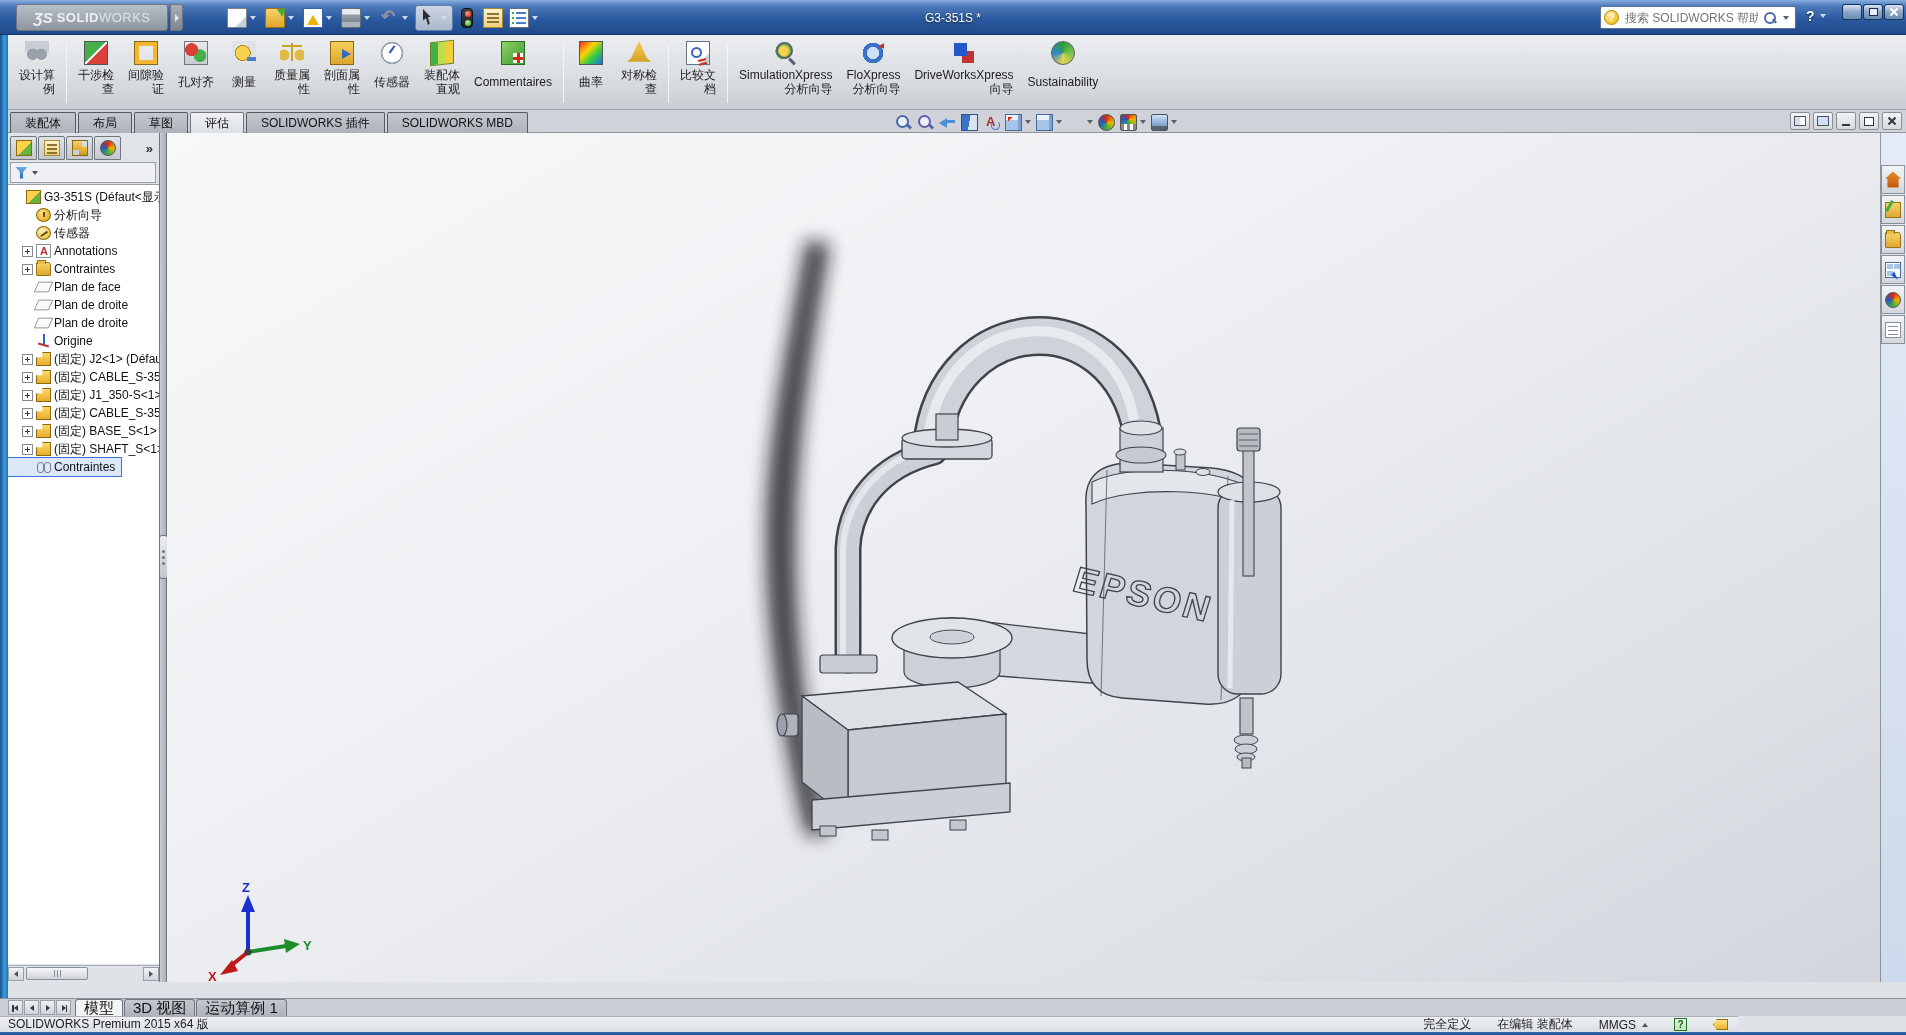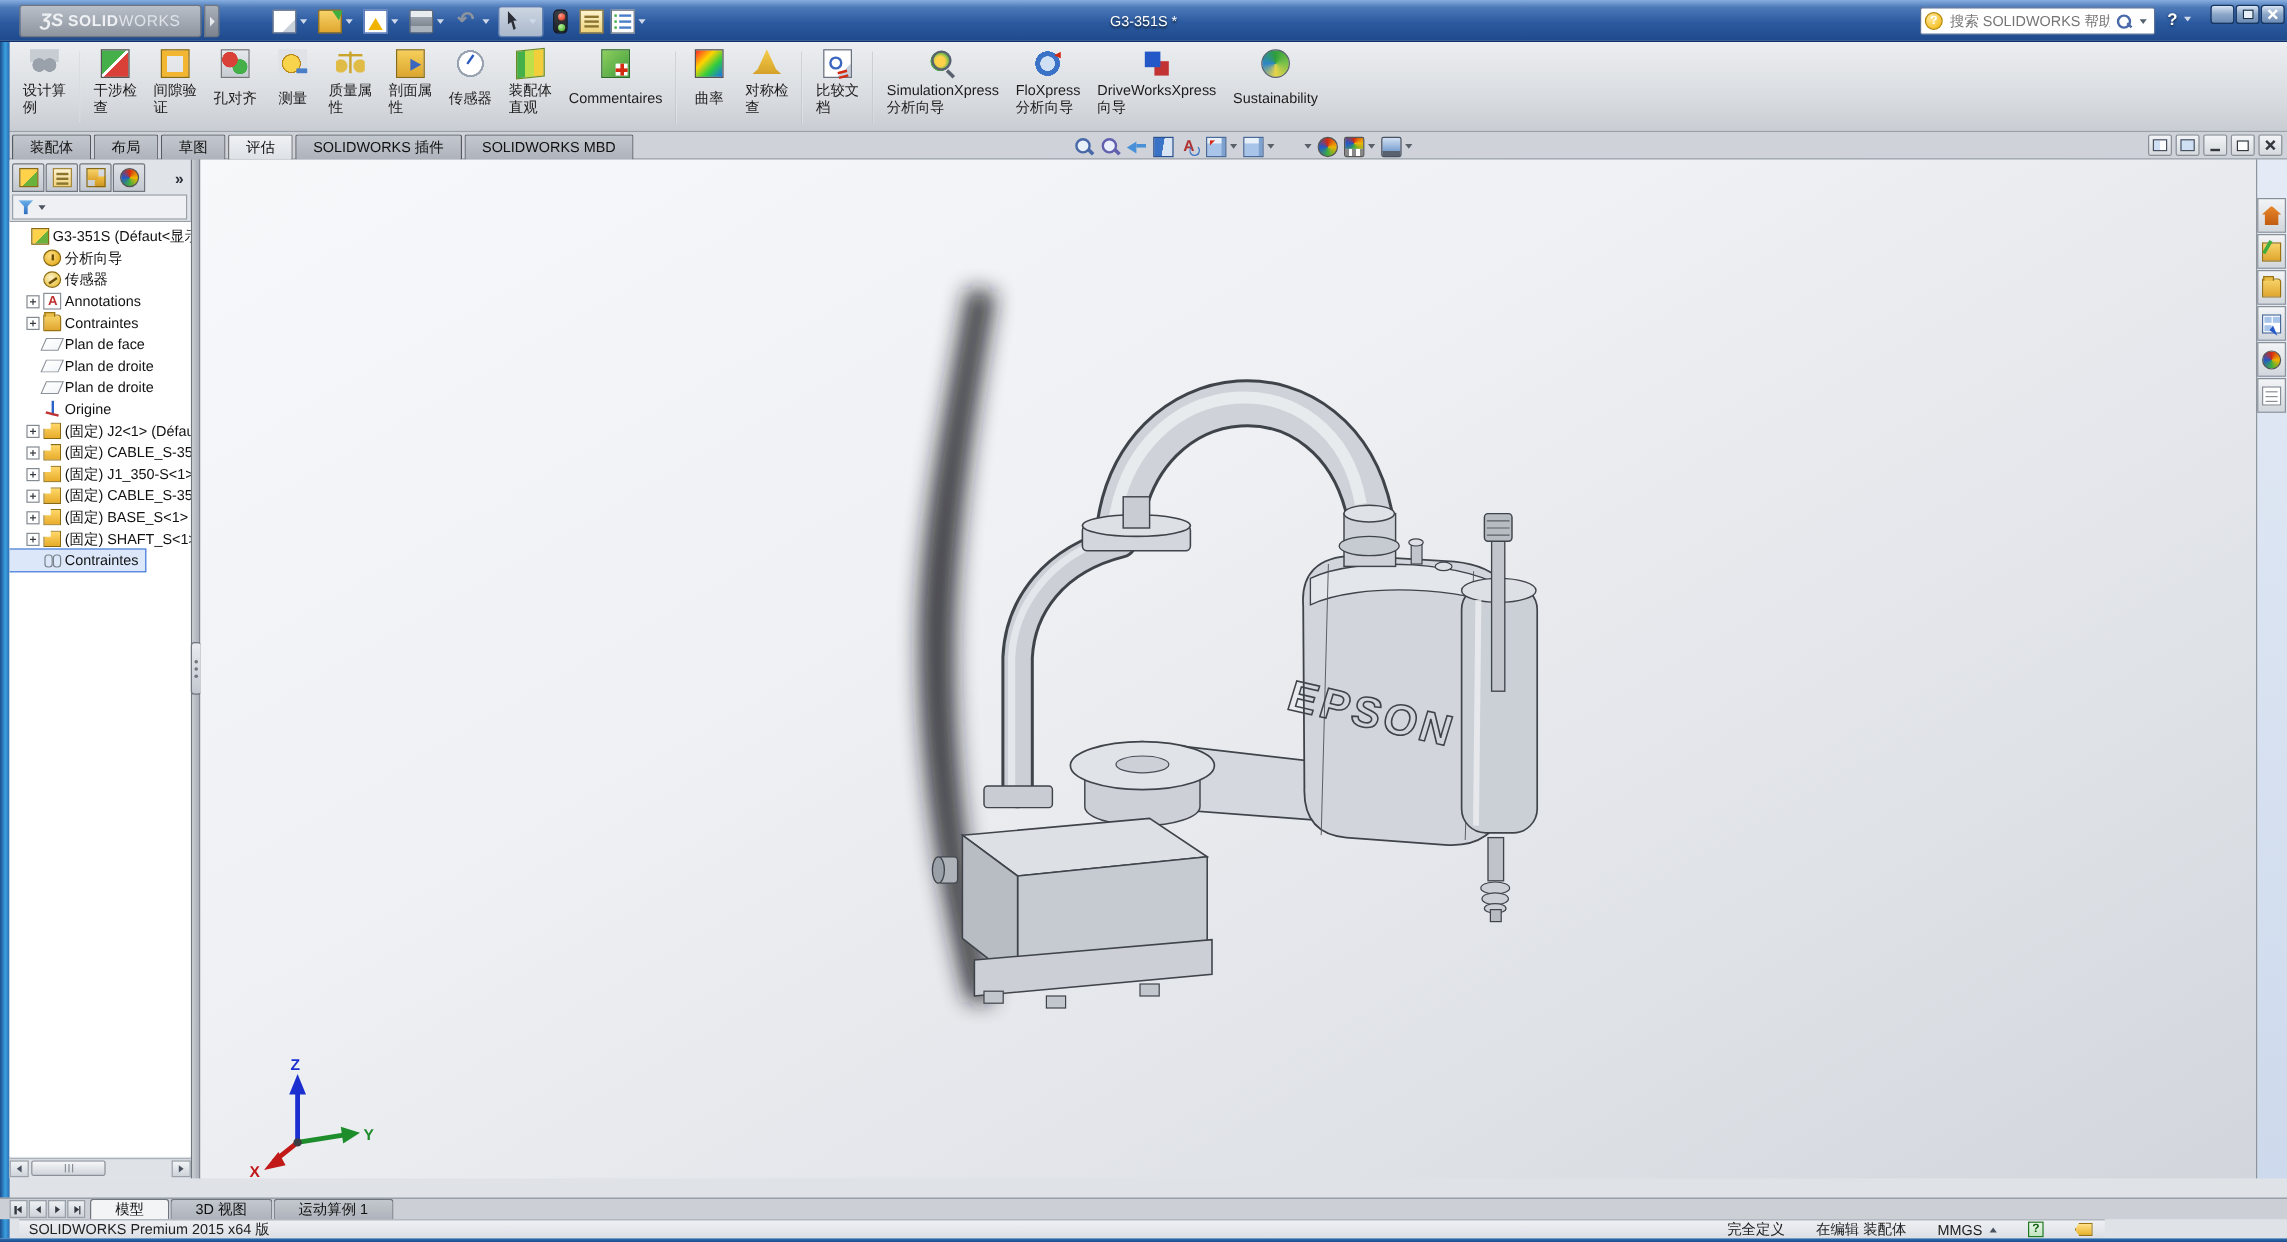--- a/index.html
+++ b/index.html
@@ -65,21 +65,21 @@
   .qi-options{background:#fff;border:1px solid #6a7280;}
   .qi-options::after{content:"";position:absolute;left:6px;top:3px;width:10px;height:2px;background:#4a7ec8;box-shadow:0 5px 0 #4a7ec8,0 10px 0 #4a7ec8;}
   .qi-options::before{content:"";position:absolute;left:2px;top:3px;width:2px;height:2px;background:#3fae3f;box-shadow:0 5px 0 #3fae3f,0 10px 0 #3fae3f;}
   
   .ribbon{position:absolute;left:0;top:35px;width:1906px;height:75px;
     background:linear-gradient(#eceef1,#d6dade 70%,#c9cdd3);border-bottom:1px solid #9aa0a8;
     display:flex;align-items:stretch;padding:4px 0 2px 12px;}
   .ribbon-item{display:flex;flex-direction:column;align-items:center;justify-content:flex-start;
     padding:2px 7px;min-width:46px;border-radius:3px;}
   .ribbon-item.is-sep{min-width:0;width:1px;padding:0;margin:4px 4px;background:#aab0b8;border-right:1px solid #f2f4f6;}
-  .ribbon-label{margin-top:3px;font-size:12px;line-height:14px;text-align:left;white-space:pre-line;color:#1c1c1c;
+  .ribbon-label{margin-top:3px;font-size:12px;line-height:14px;text-align:right;white-space:pre-line;color:#1c1c1c;
     height:28px;display:flex;align-items:center;justify-content:center;}
   .ric{width:24px;height:24px;position:relative;flex:0 0 auto;}
   .ric-design-study{background:radial-gradient(circle at 32% 55%,#9aa1ab 26%,transparent 28%),radial-gradient(circle at 68% 55%,#9aa1ab 26%,transparent 28%),linear-gradient(#c8cdd4 45%,transparent 46%);}
   .ric-interference{background:linear-gradient(135deg,#45b04a 0 46%,#fff 46% 54%,#d84038 54% 100%);border:1px solid #555;}
   .ric-clearance{background:linear-gradient(90deg,#f2b632 0 20%,transparent 20% 80%,#f2b632 80%),linear-gradient(#f2b632 0 20%,transparent 20% 80%,#f2b632 80%);border:1px solid #8a6a10;}
   .ric-hole-alignment{background:radial-gradient(circle at 30% 35%,#d84038 30%,transparent 32%),radial-gradient(circle at 68% 62%,#45b04a 30%,transparent 32%),linear-gradient(#e6e9ed,#c6ccd3);border:1px solid #777;}
   .ric-measure{background:radial-gradient(circle at 45% 50%,#f8d44c 38%,#b9871c 40% 44%,transparent 45%),linear-gradient(#dfe3e8,#dfe3e8);}
   .ric-measure::after{content:"";position:absolute;right:0;bottom:4px;width:9px;height:4px;background:#4a7ec8;}
   .ric-mass-properties{background:linear-gradient(#caa32a,#caa32a) 50% 2px/2px 18px no-repeat,linear-gradient(#caa32a,#caa32a) 50% 4px/20px 2px no-repeat,radial-gradient(circle at 4px 14px,#e0bc46 5px,transparent 6px),radial-gradient(circle at 20px 14px,#e0bc46 5px,transparent 6px);}
   .ric-section-properties{background:linear-gradient(#f5cf5a,#dca62e);border:1px solid #8a6a10;}
@@ -214,23 +214,23 @@
   
   .bottom-tabs{position:absolute;left:0;top:998px;width:1906px;height:18px;background:#ccd0d6;border-top:1px solid #8e949c;display:flex;align-items:flex-end;}
   .bt-nav{display:flex;gap:1px;margin:1px 4px 1px 8px;}
   .bt-nav-btn{width:15px;height:15px;background:linear-gradient(#eef0f3,#cfd4da);border:1px solid #9aa0a8;display:flex;align-items:center;justify-content:center;position:relative;}
   .bt-nav-btn i{width:0;height:0;border-top:3.5px solid transparent;border-bottom:3.5px solid transparent;}
   .bt-first i,.bt-prev i{border-right:4.5px solid #33383f;}
   .bt-next i,.bt-last i{border-left:4.5px solid #33383f;}
   .bt-first::before{content:"";position:absolute;left:3px;top:4px;width:1.5px;height:7px;background:#33383f;}
   .bt-last::before{content:"";position:absolute;right:3px;top:4px;width:1.5px;height:7px;background:#33383f;}
   .btabs{display:flex;gap:1px;height:17px;}
-  .btab{padding:1px 20px;font-size:12px;background:linear-gradient(#c3c8cf,#aeb3bb);border:1px solid #70767e;border-bottom:none;border-radius:3px 3px 0 0;display:flex;align-items:center;color:#111;}
+  .btab{padding:1px 8px;font-size:15px;background:linear-gradient(#c3c8cf,#aeb3bb);border:1px solid #70767e;border-bottom:none;border-radius:3px 3px 0 0;display:flex;align-items:center;color:#111;}
   .btab.active{background:#f2f4f6;}
-  .statusbar{position:absolute;left:16px;top:1016px;width:1738px;height:16px;background:linear-gradient(#eef0f3,#dbdfe4);border-top:1px solid #aab0b8;
+  .statusbar{position:absolute;left:0;top:1016px;width:1738px;height:16px;background:linear-gradient(#eef0f3,#dbdfe4);border-top:1px solid #aab0b8;
     display:flex;align-items:center;font-size:12px;color:#222;}
   .sb-left{margin-left:8px;}
   .sb-right{margin-left:auto;display:flex;align-items:center;gap:26px;margin-right:10px;}
   .sb-units{display:flex;align-items:center;gap:6px;}
   .units-caret{width:0;height:0;border-bottom:4px solid #4a5260;border-left:3.5px solid transparent;border-right:3.5px solid transparent;}
   .sb-help{width:13px;height:13px;border:1px solid #1f7a1f;background:linear-gradient(#eaf6ea,#bfe3bf);color:#106010;font-weight:bold;font-size:10px;display:flex;align-items:center;justify-content:center;}
   .sb-tag{width:15px;height:11px;background:linear-gradient(#ffe08a,#e8b329);border:1px solid #9a7414;clip-path:polygon(0 50%,25% 0,100% 0,100% 100%,25% 100%);}
   .frame-bottom{position:absolute;left:0;top:1032px;width:1906px;height:3px;background:linear-gradient(#2d6db0,#1d4d8c);}
 </style>
 </head>

